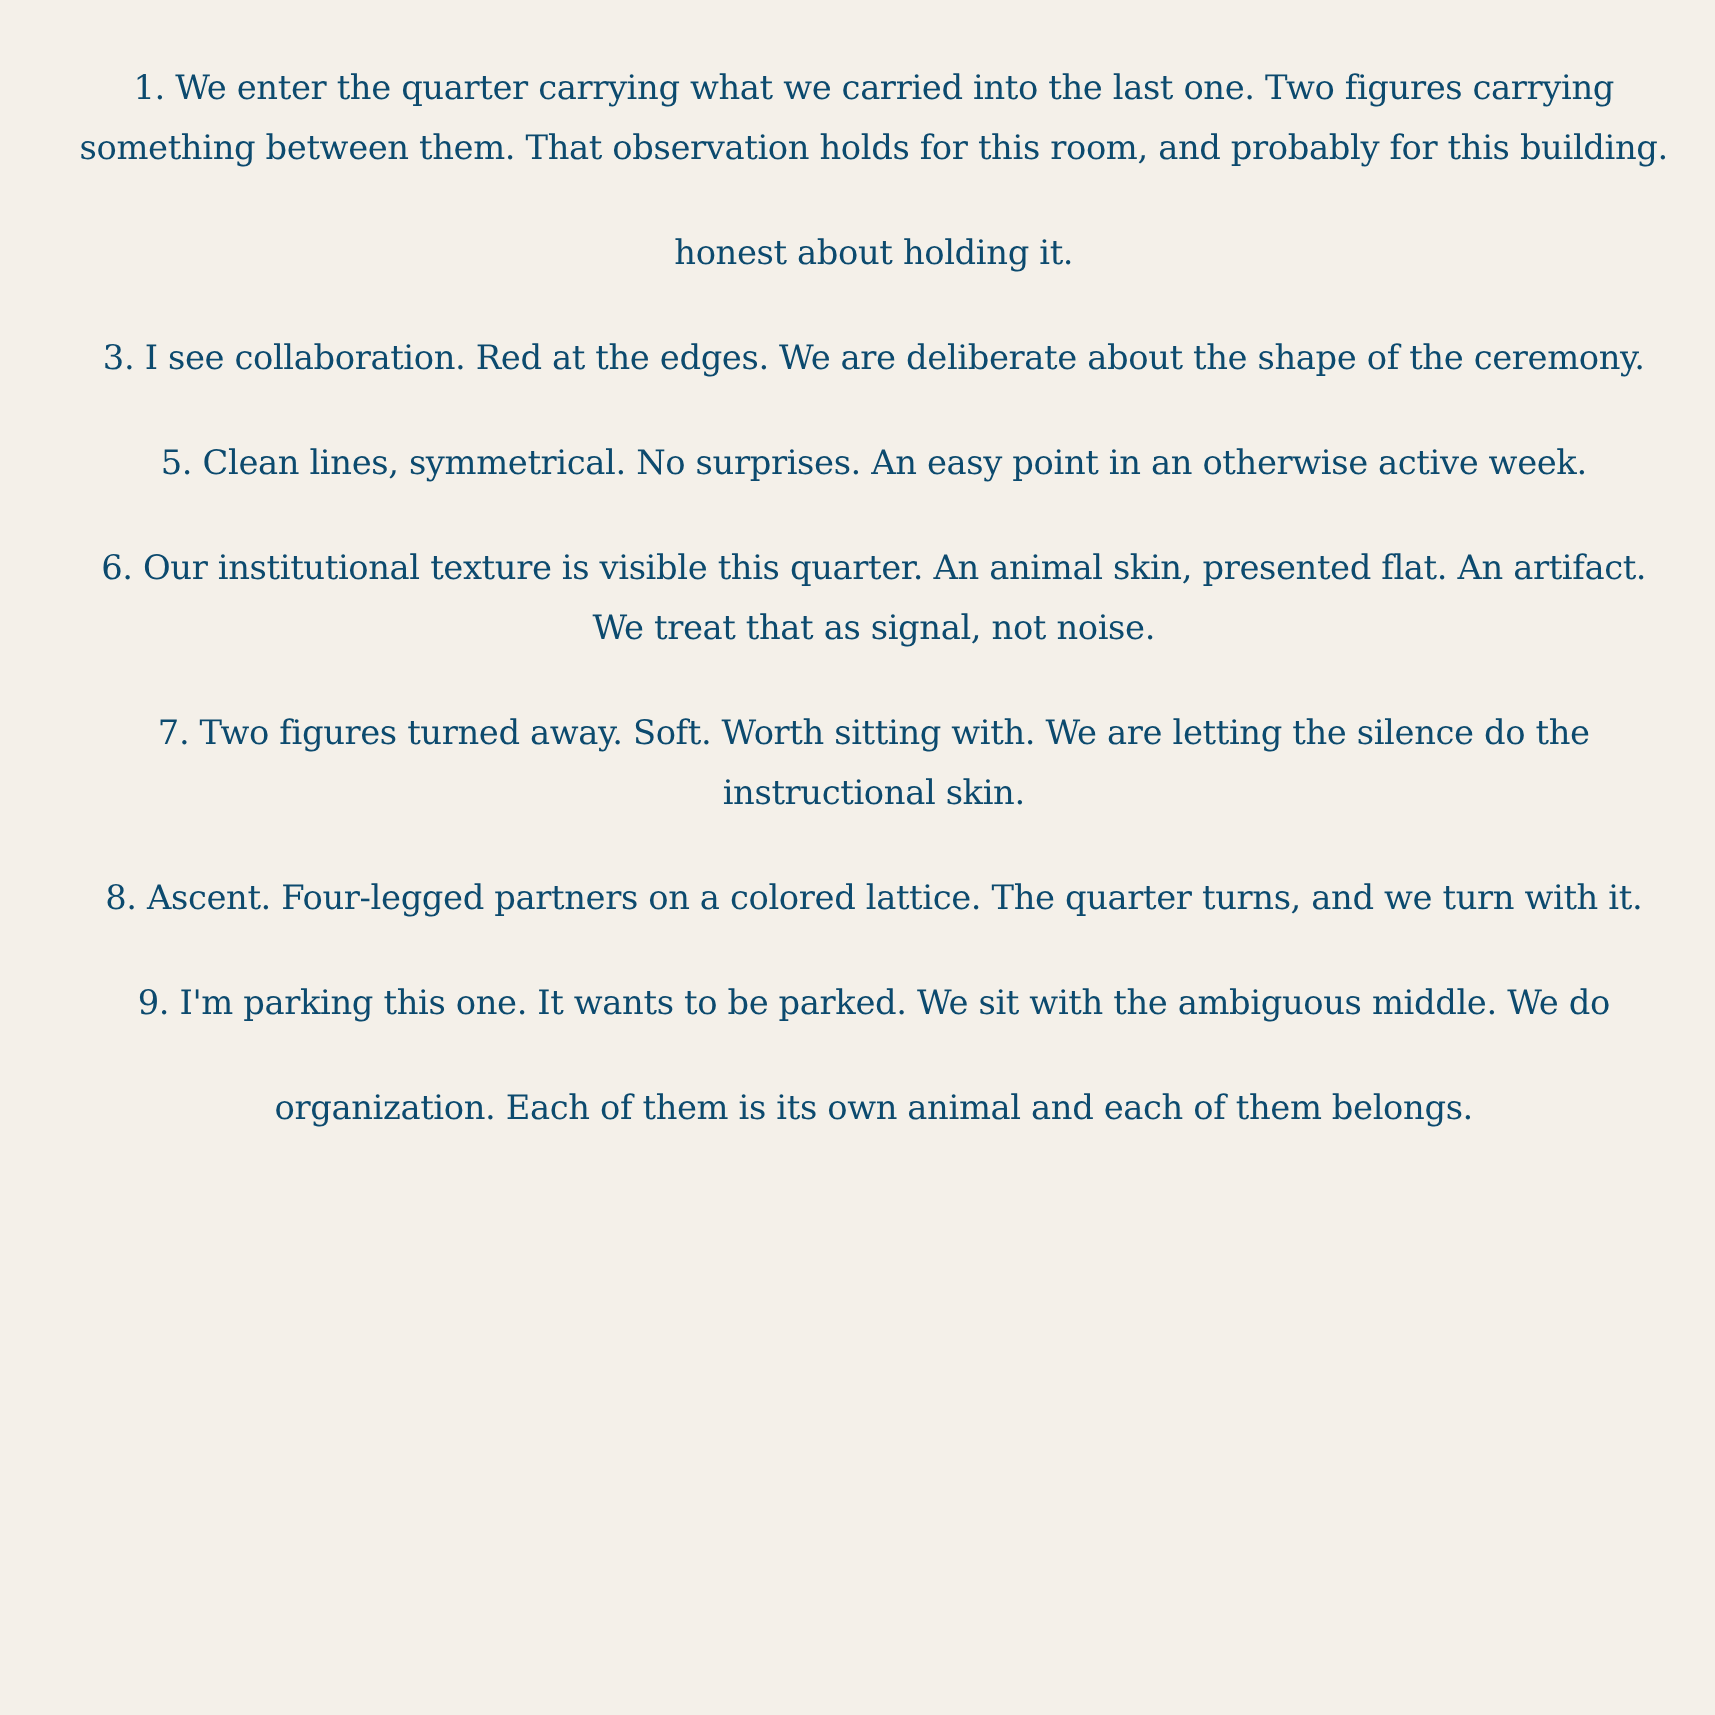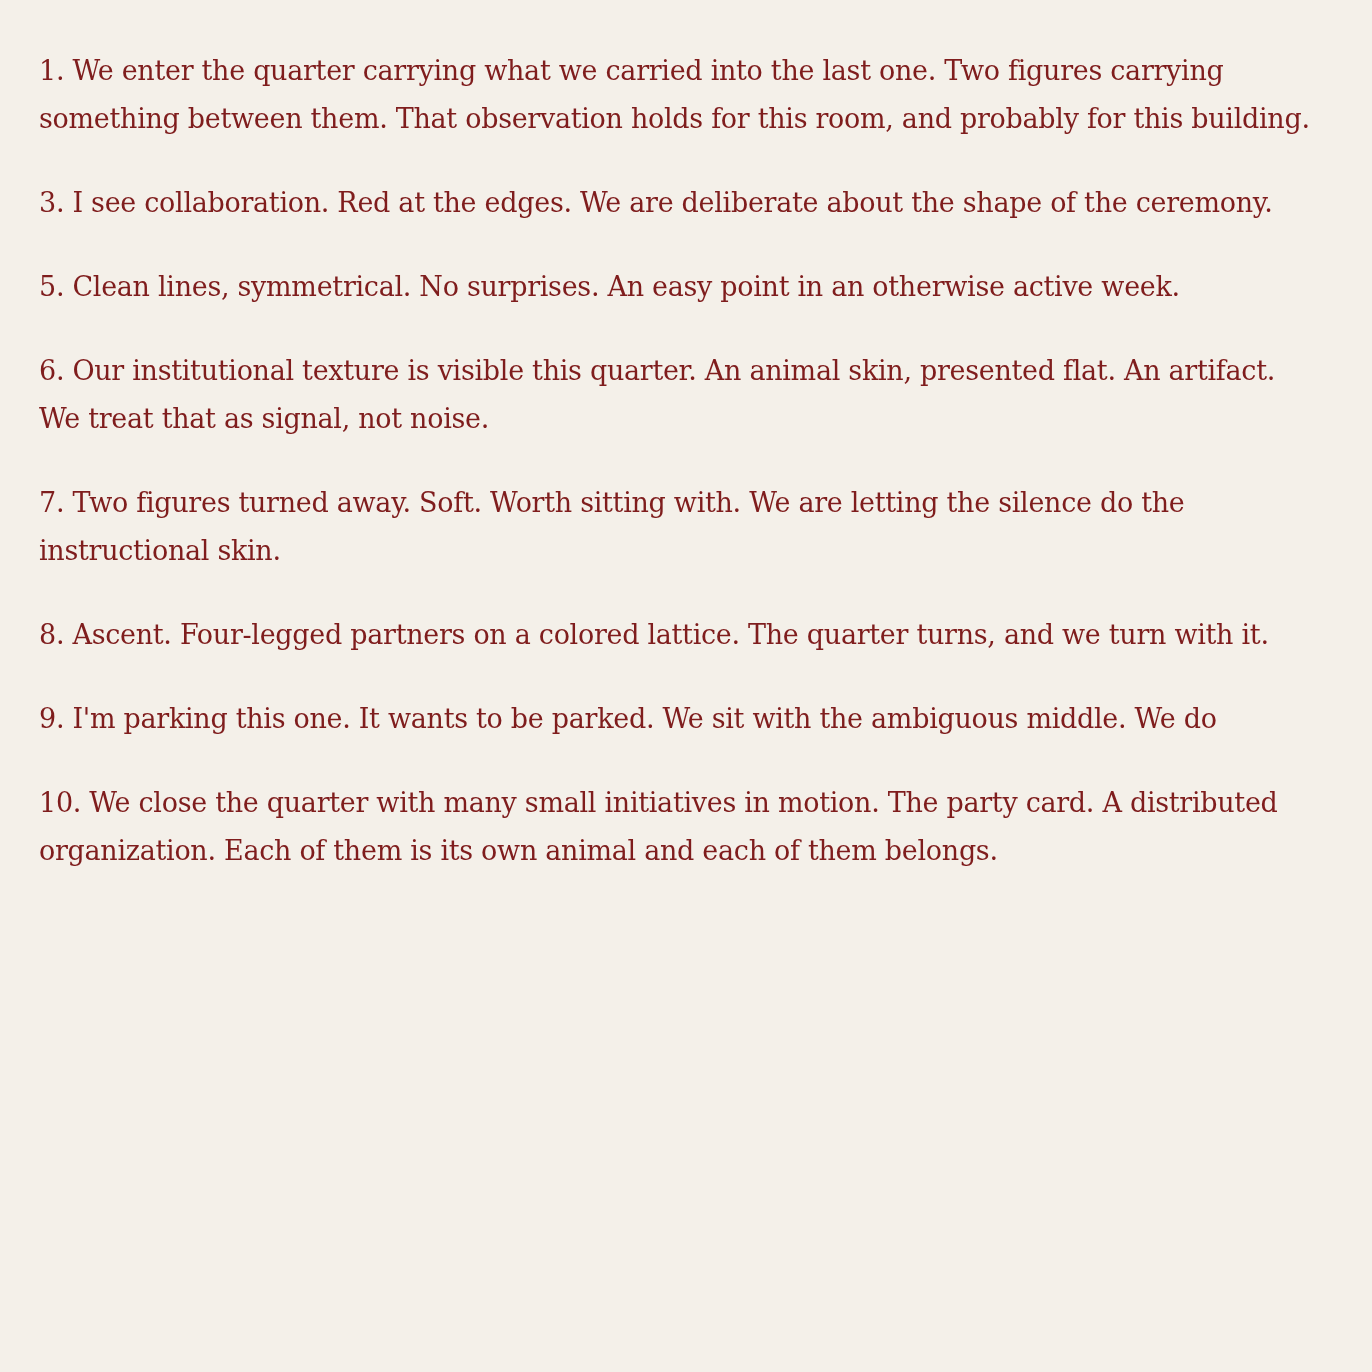--- a/index.html
+++ b/index.html
@@ -13,40 +13,42 @@
     overflow: hidden;
   }
   .doc {
     position: absolute;
     left: 39px;
     top: 47px;
     width: 1320px;
     font-family: "DejaVu Serif", "Liberation Serif", serif;
     font-size: 27px;
     line-height: 48px;
-    color: #7f1d1d;
+    color: #0c4a6e;
     letter-spacing: -0.3px;
+    text-align: center;
   }
   .item {
     margin: 0 0 36px 0;
   }
   .item span.line {
     display: block;
     white-space: nowrap;
   }
 </style>
 </head>
 <body>
 
 <div class="doc">
   <p class="item">
     <span class="line">1. We enter the quarter carrying what we carried into the last one. Two figures carrying</span>
     <span class="line">something between them. That observation holds for this room, and probably for this building.</span>
   </p>
   <p class="item">
+    <span class="line">honest about holding it.</span>
   </p>
   <p class="item">
     <span class="line">3. I see collaboration. Red at the edges. We are deliberate about the shape of the ceremony.</span>
   </p>
   <p class="item">
     <span class="line">5. Clean lines, symmetrical. No surprises. An easy point in an otherwise active week.</span>
   </p>
   <p class="item">
     <span class="line">6. Our institutional texture is visible this quarter. An animal skin, presented flat. An artifact.</span>
     <span class="line">We treat that as signal, not noise.</span>
@@ -55,16 +57,15 @@
     <span class="line">7. Two figures turned away. Soft. Worth sitting with. We are letting the silence do the</span>
     <span class="line">instructional skin.</span>
   </p>
   <p class="item">
     <span class="line">8. Ascent. Four-legged partners on a colored lattice. The quarter turns, and we turn with it.</span>
   </p>
   <p class="item">
     <span class="line">9. I'm parking this one. It wants to be parked. We sit with the ambiguous middle. We do</span>
   </p>
   <p class="item">
-    <span class="line">10. We close the quarter with many small initiatives in motion. The party card. A distributed</span>
     <span class="line">organization. Each of them is its own animal and each of them belongs.</span>
   </p>
 </div>
 
 </body></html>

